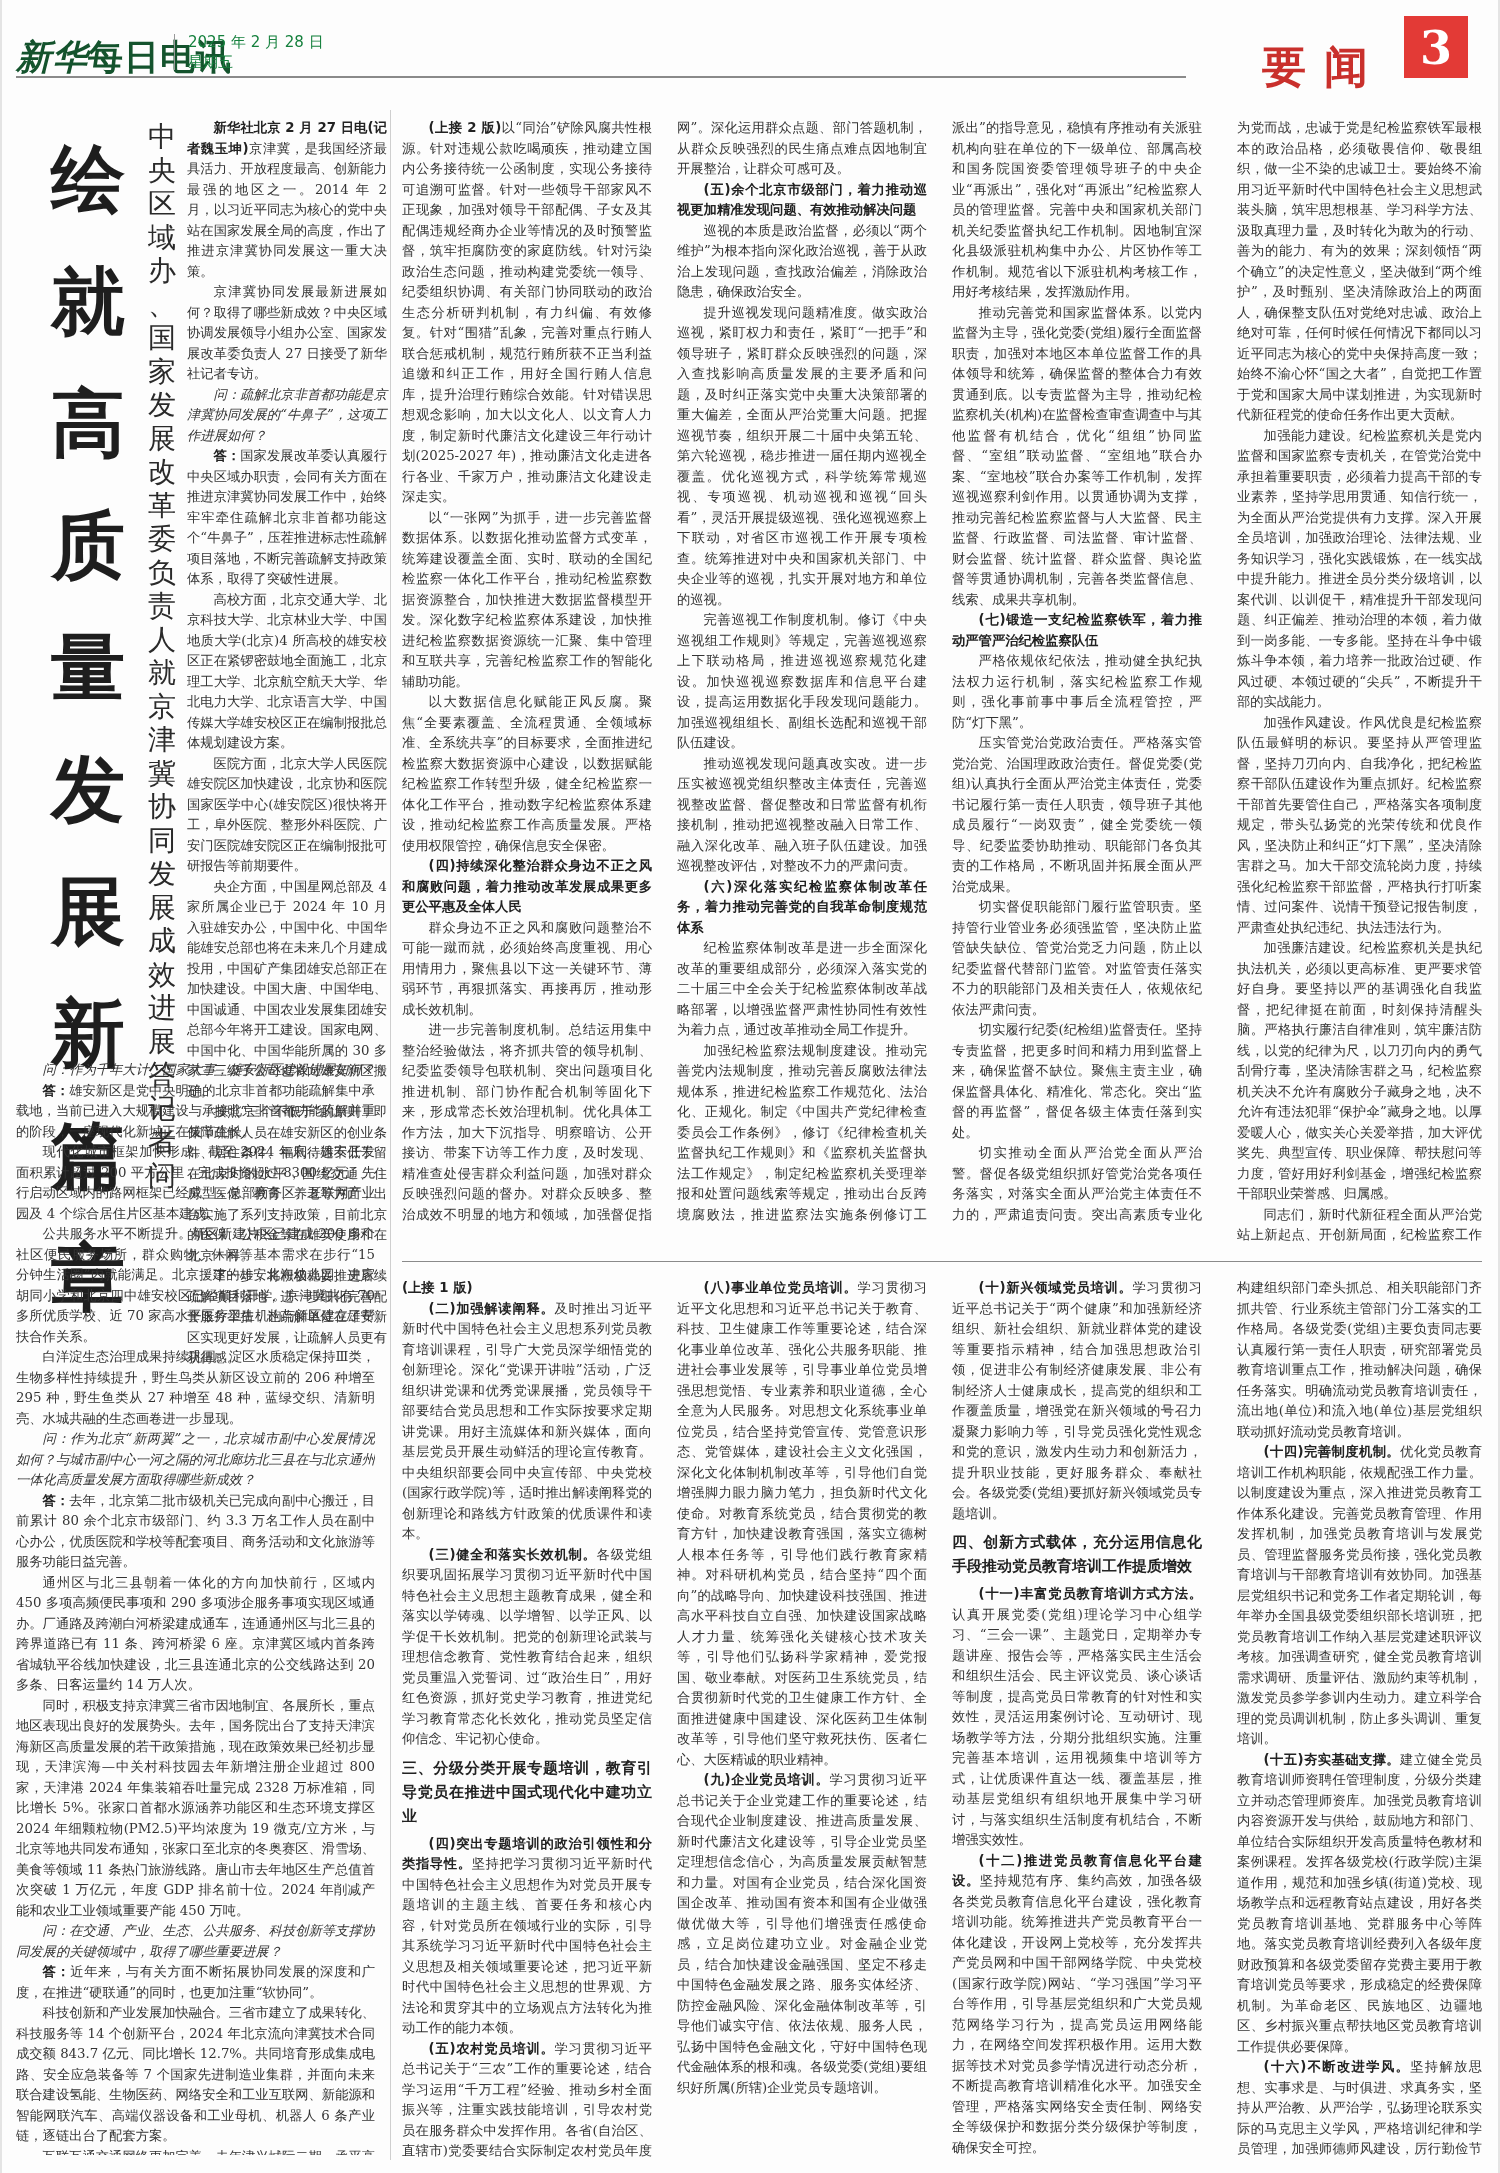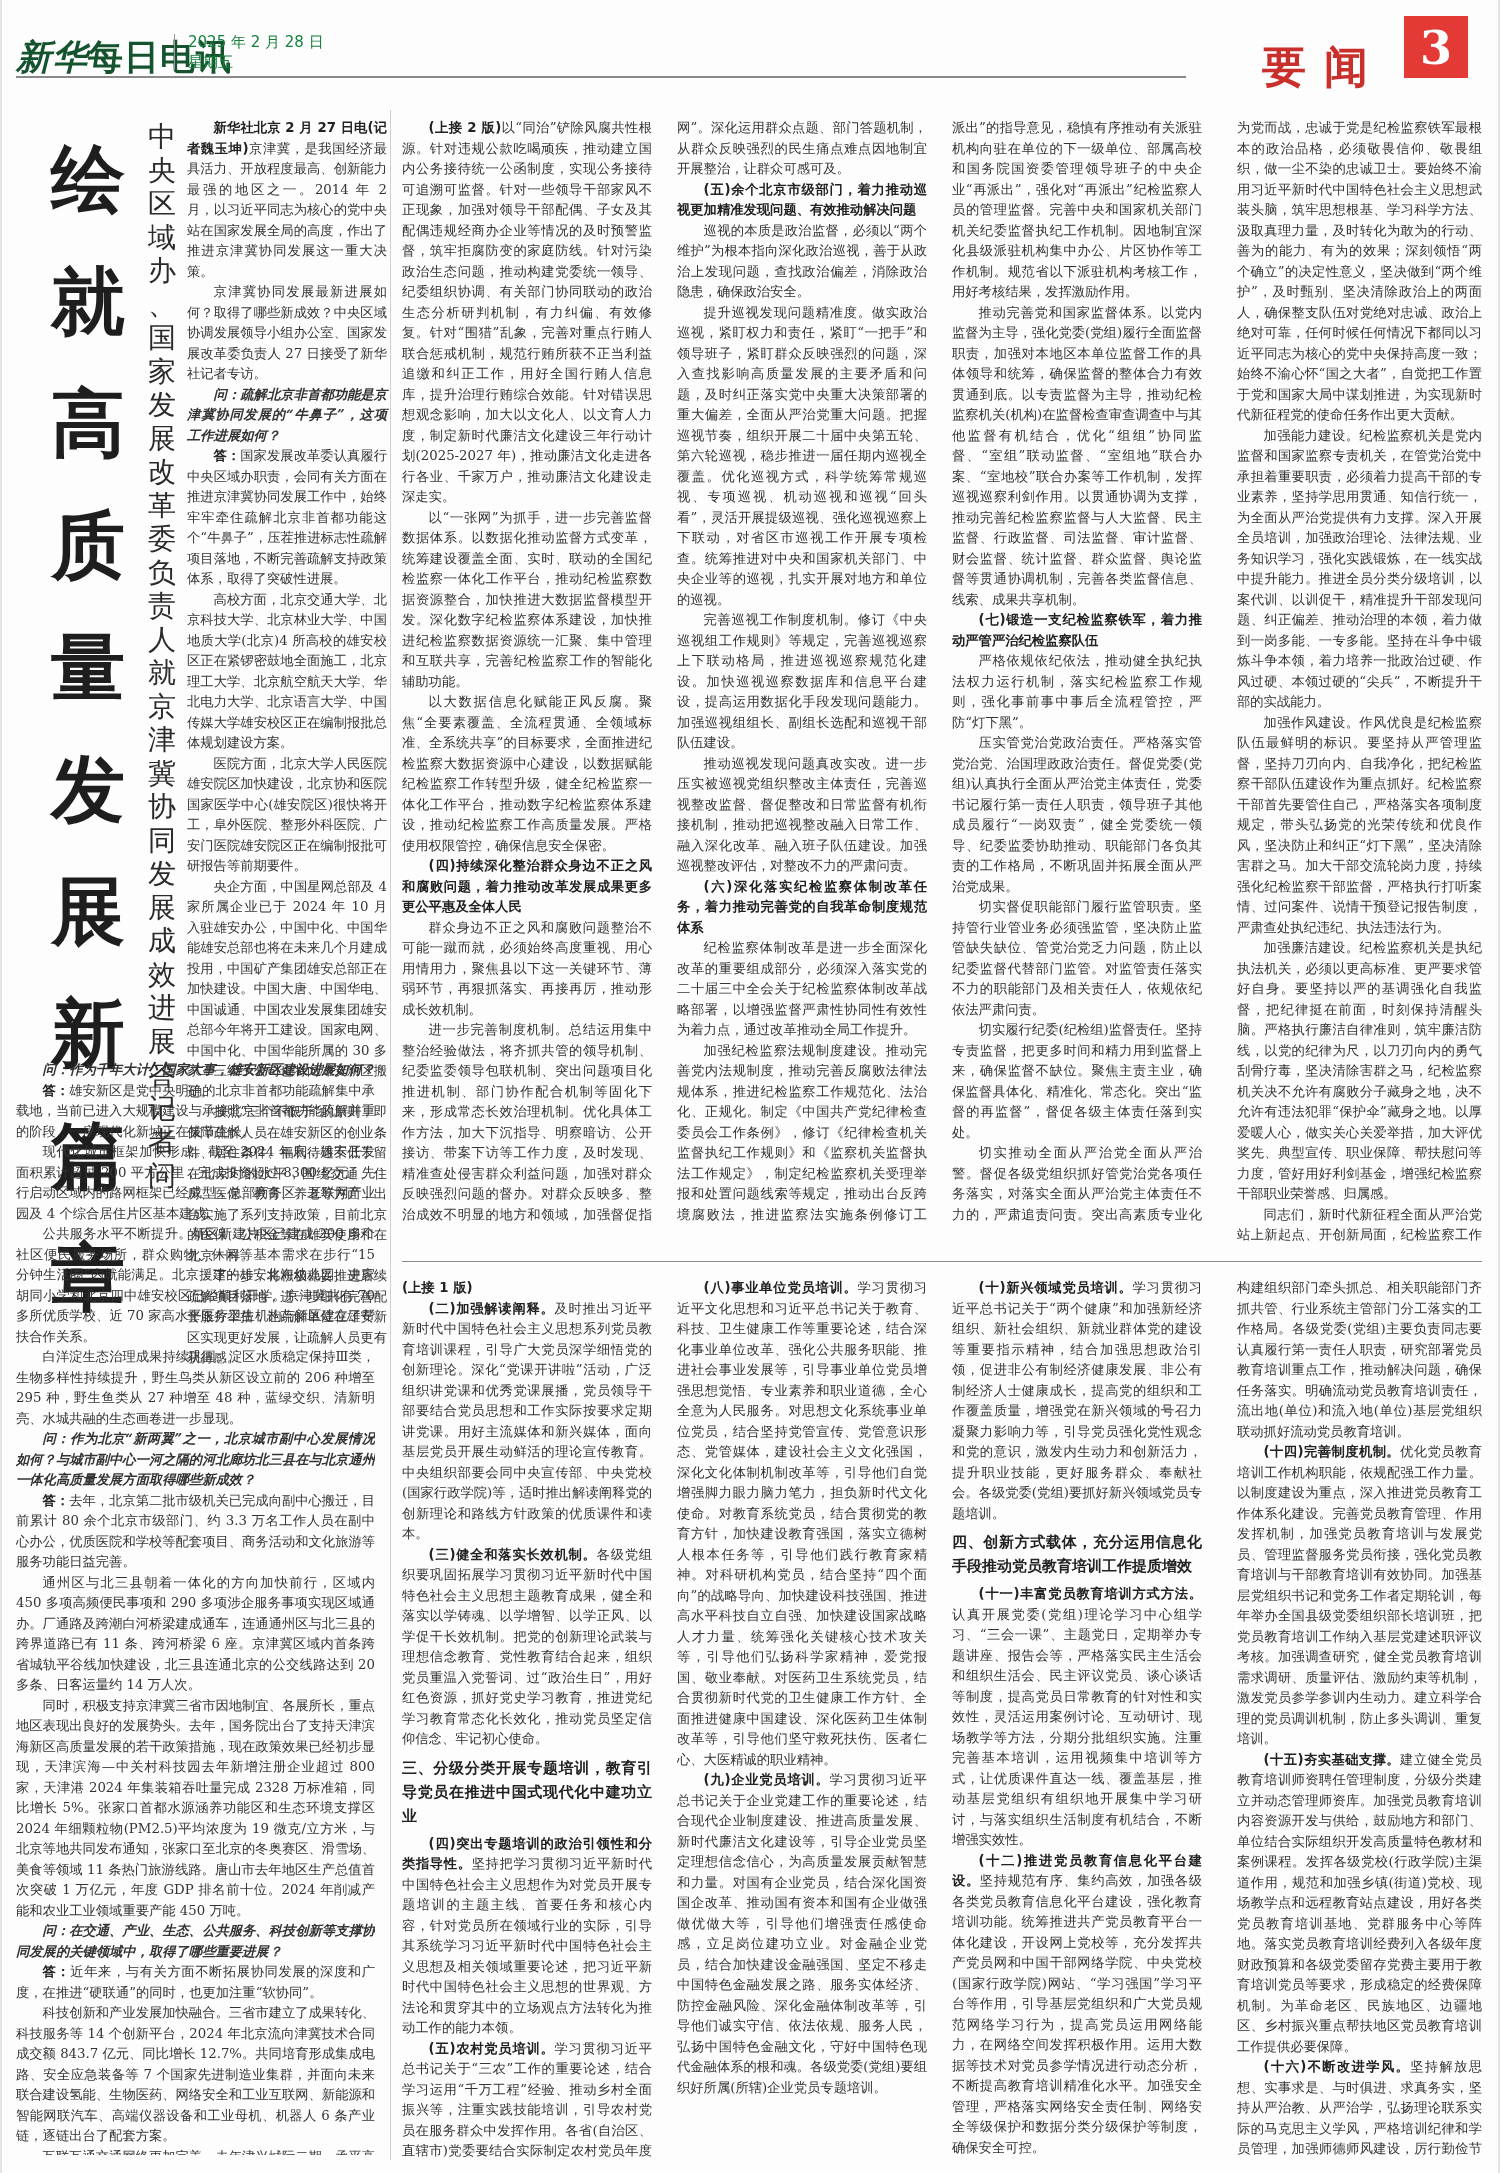--- a/index.html
+++ b/index.html
@@ -13,21 +13,21 @@
   .mast-sep { position:absolute; left:158px; top:6px; width:1px; height:36px; background:#999; }
   .mast-date { position:absolute; left:172px; top:4px; font-family:"DejaVu Sans",sans-serif; font-size:15px; line-height:20px; color:#15803d; }
   .mast-rule { position:absolute; left:0; top:48px; width:1170px; height:2px; background:#8a8a8a; }
   .section-name { position:absolute; right:82px; top:10px; font-size:44px; font-weight:bold; color:#c9302c; letter-spacing:18px; font-family:"DejaVu Serif",serif; }
   .page-num { position:absolute; right:0; top:-12px; width:64px; height:62px; background:#e33a36; color:#fff; font-size:46px; font-weight:bold; text-align:center; line-height:64px; font-family:"DejaVu Serif",serif; }
 
   
   .col { position:absolute; font-size:13.3px; line-height:20.5px; text-align:justify; color:#333; }
   .col p { margin:0; text-indent:2em; }
   .col p.noindent { text-indent:0; }
-  .col .q { font-family:"DejaVu Serif",serif; font-style:italic; font-weight:bold; color:#333; }
+  .col .q { font-family:"DejaVu Serif",serif; font-style:italic; font-weight:normal; color:#333; }
   .col .lead { font-weight:bold; color:#222; font-family:"DejaVu Sans",sans-serif; }
   .col .sub { font-weight:bold; font-family:"DejaVu Sans",sans-serif; color:#222; text-indent:2em; }
   .col .subhead { font-weight:bold; font-family:"DejaVu Sans",sans-serif; color:#222; font-size:15px; line-height:24px; text-indent:0; margin:6px 0; }
   .col .bold-inline { font-weight:bold; font-family:"DejaVu Sans",sans-serif; color:#222; }
 
   
   .big-title { position:absolute; left:38px; top:118px; width:96px; font-size:74px; line-height:122px; font-weight:bold; color:#1e1e1e; font-family:"DejaVu Serif",serif; text-align:center; }
   .big-title span { display:block; }
   .sub-title { position:absolute; left:140px; top:120px; width:40px; font-size:28px; line-height:33.5px; color:#2a2a2a; font-family:"DejaVu Sans",sans-serif; text-align:center; }
   .sub-title span { display:block; }

